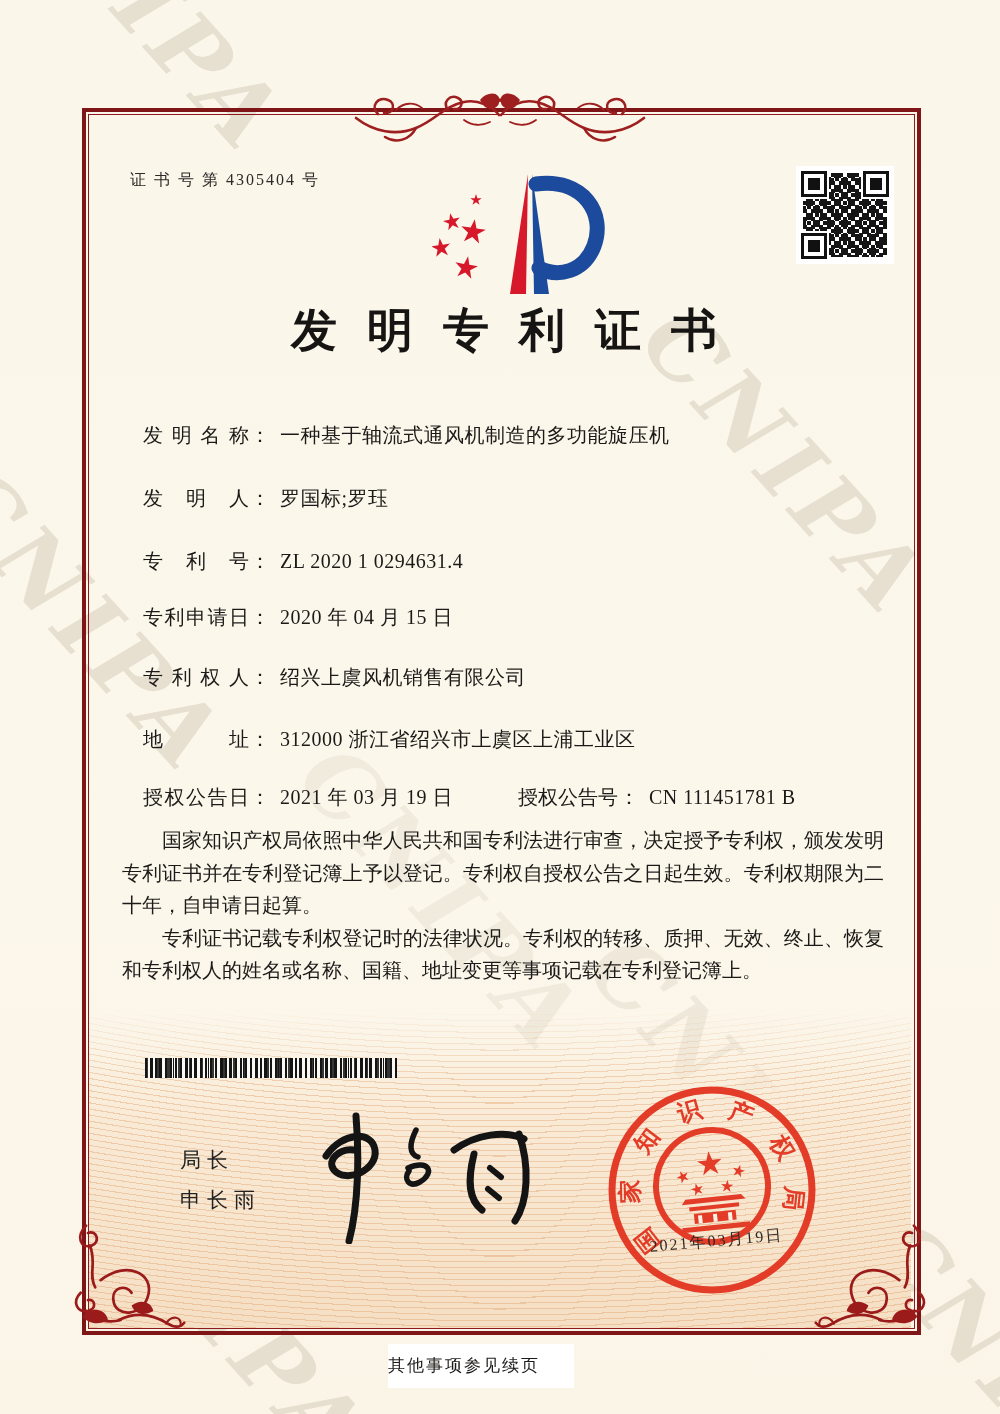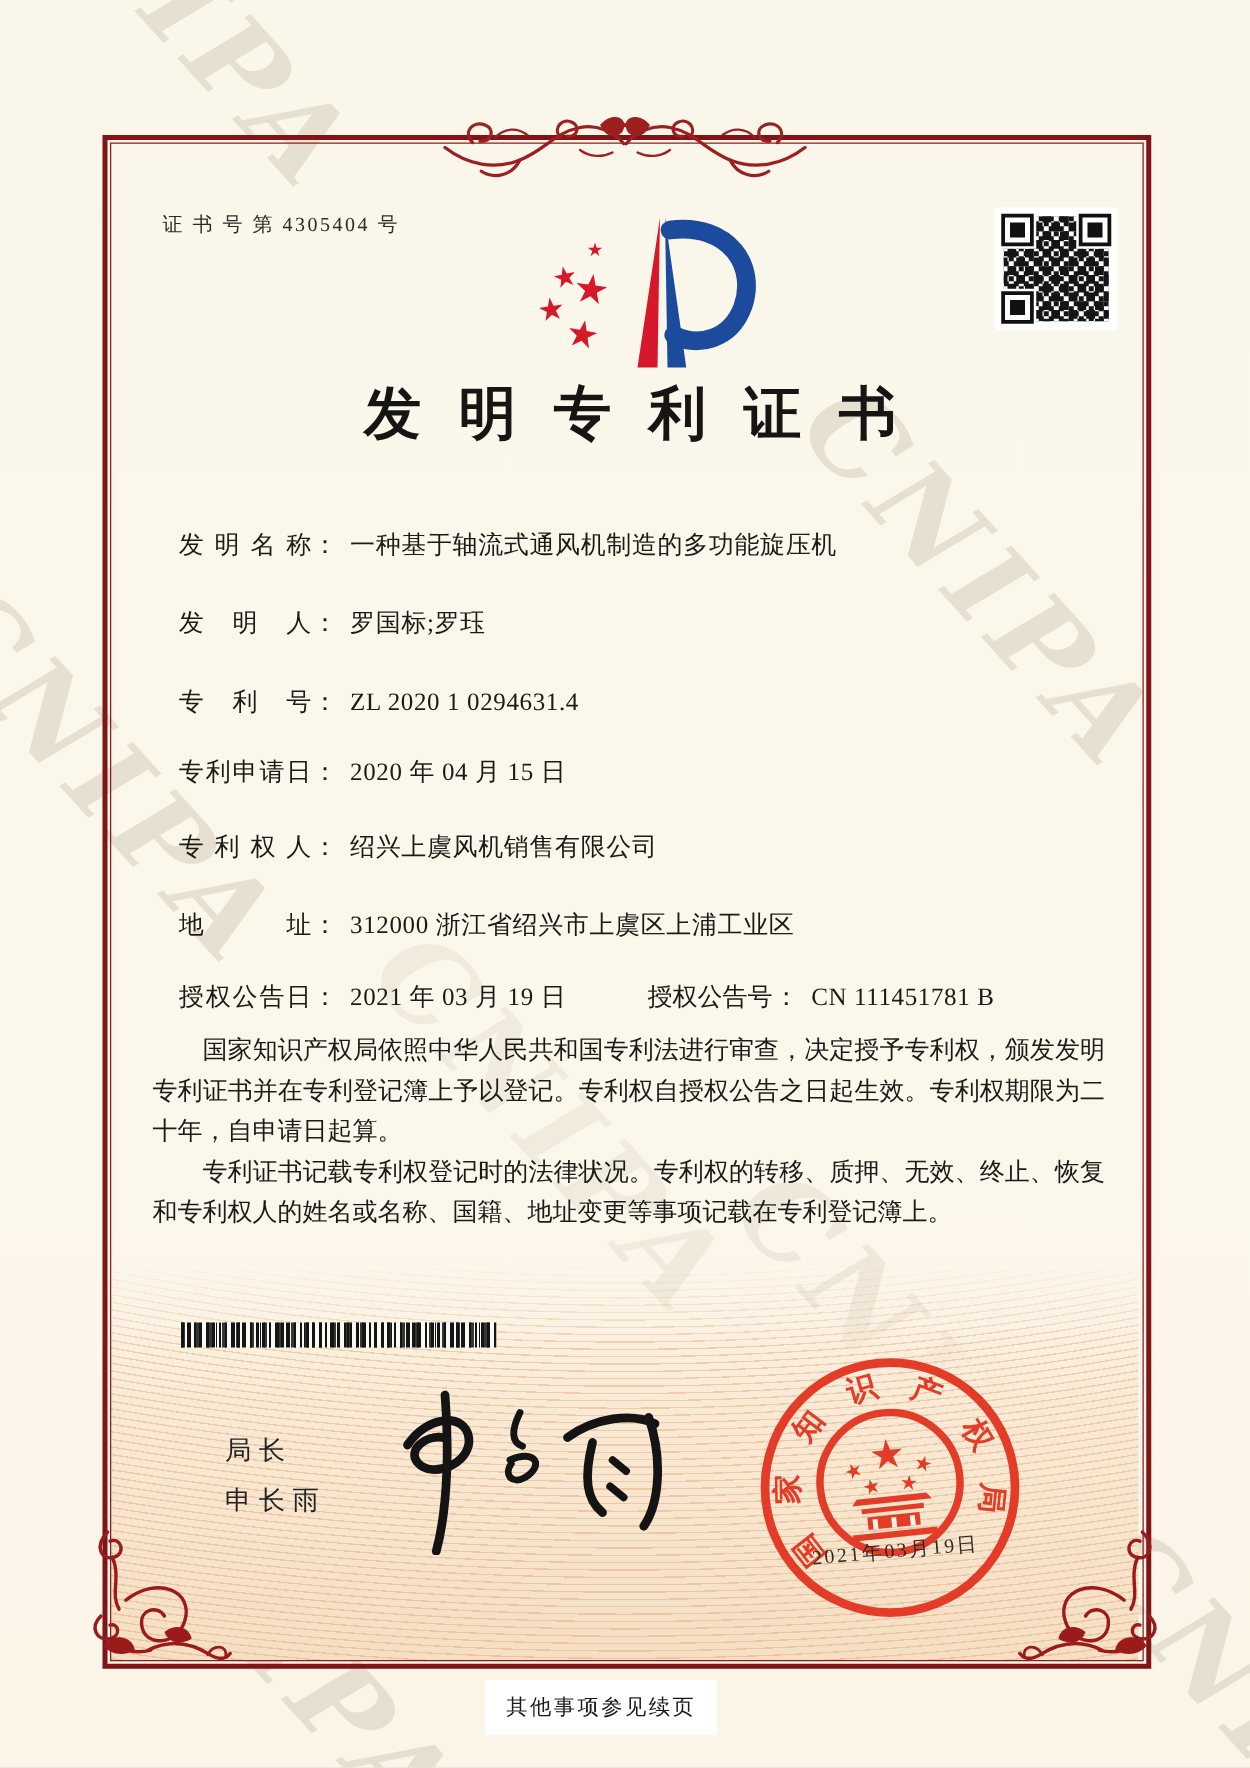--- a/index.html
+++ b/index.html
@@ -71,21 +71,21 @@
       repeating-linear-gradient(90deg,#141414 0 1px,transparent 1px 7px),
       repeating-linear-gradient(90deg,rgba(20,20,20,.85) 0 3px,transparent 3px 11px);
   }
   .sig-label{position:absolute;left:146px;z-index:3;font-size:21px;letter-spacing:6px;color:#222;
     font-family:"Liberation Sans","DejaVu Sans",sans-serif;margin-left:34px;}
   #signature{position:absolute;left:298px;top:1104px;z-index:4;}
   #seal{position:absolute;left:602px;top:1080px;z-index:4;opacity:.93;}
   .pageinfo{position:absolute;left:0;top:1293px;width:954px;z-index:5;text-align:center;font-size:17px;letter-spacing:2px;color:#222;}
   #footer-note{
     position:absolute;left:388px;top:1344px;width:186px;height:44px;z-index:3;
-    background:#fff;text-align:center;line-height:44px;font-size:17px;letter-spacing:2px;color:#1c1a18;
+    background:#fff;line-height:44px;font-size:17px;letter-spacing:2px;color:#1c1a18;
   }
   svg{display:block}
 </style>
 </head>
 <body>
 
 <div id="page">
 
   <div class="wm" style="left:-45px;top:-55px">CNIPA</div>
   <div class="wm" style="left:845px;top:-75px">CNIPA</div>

